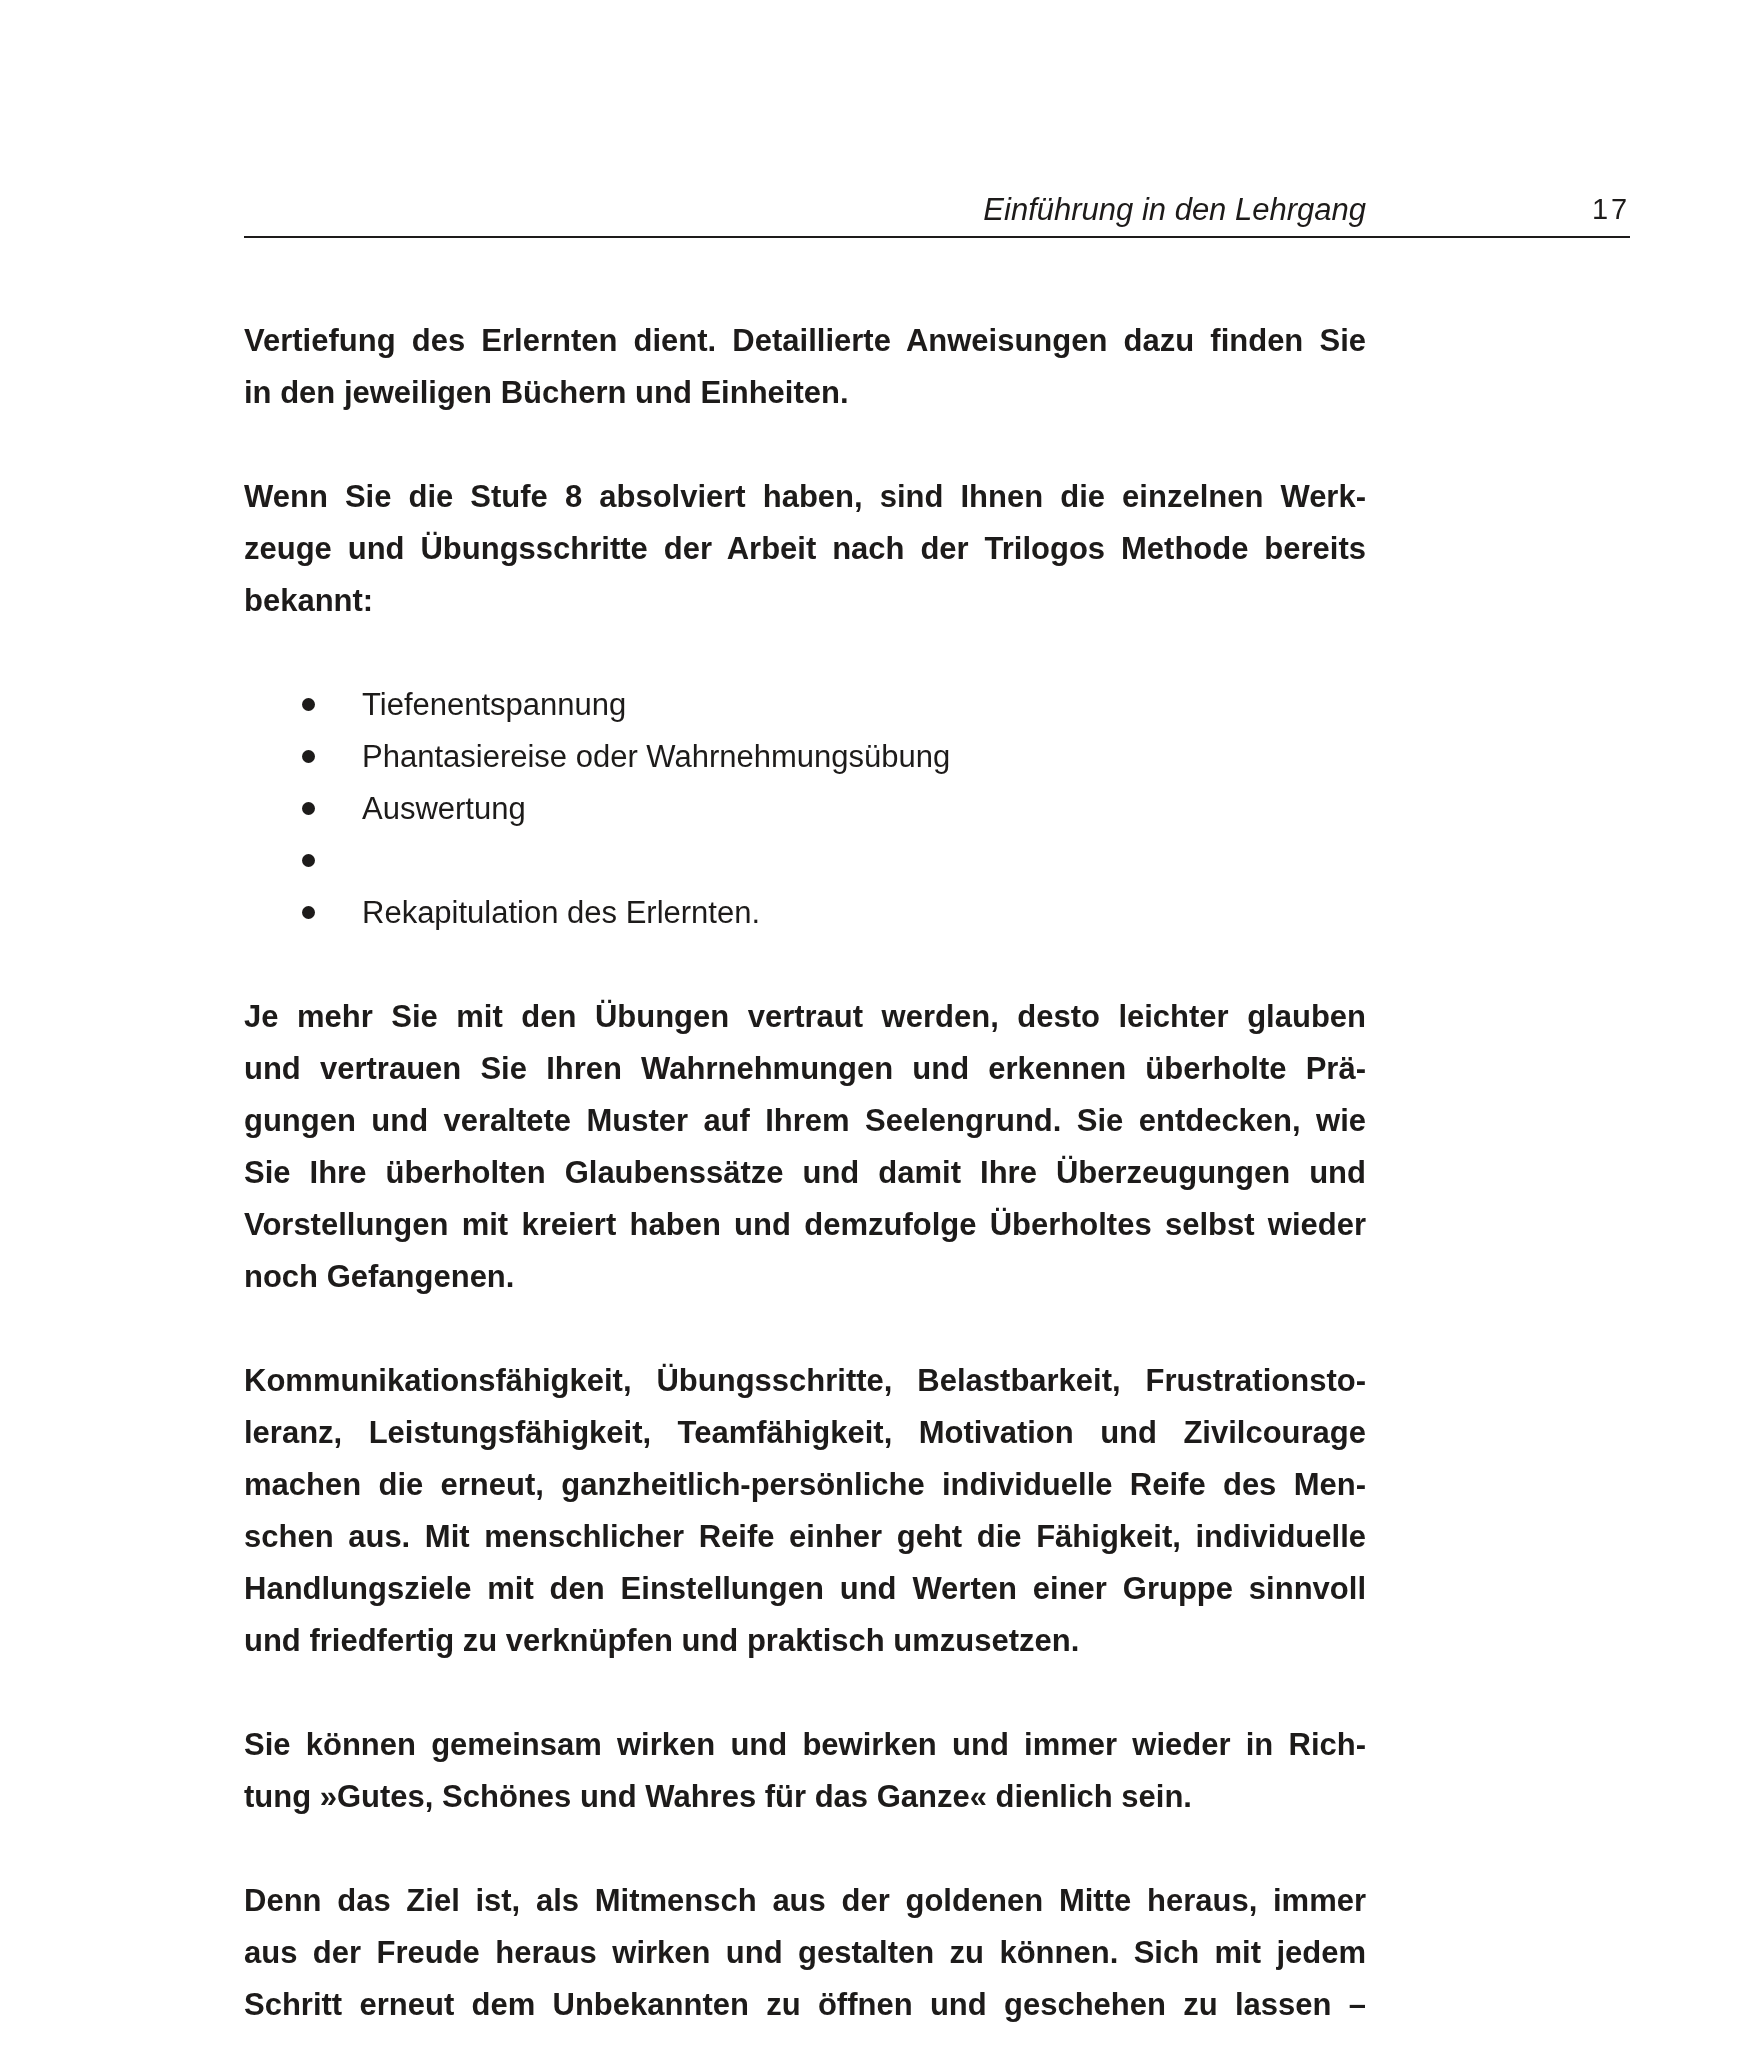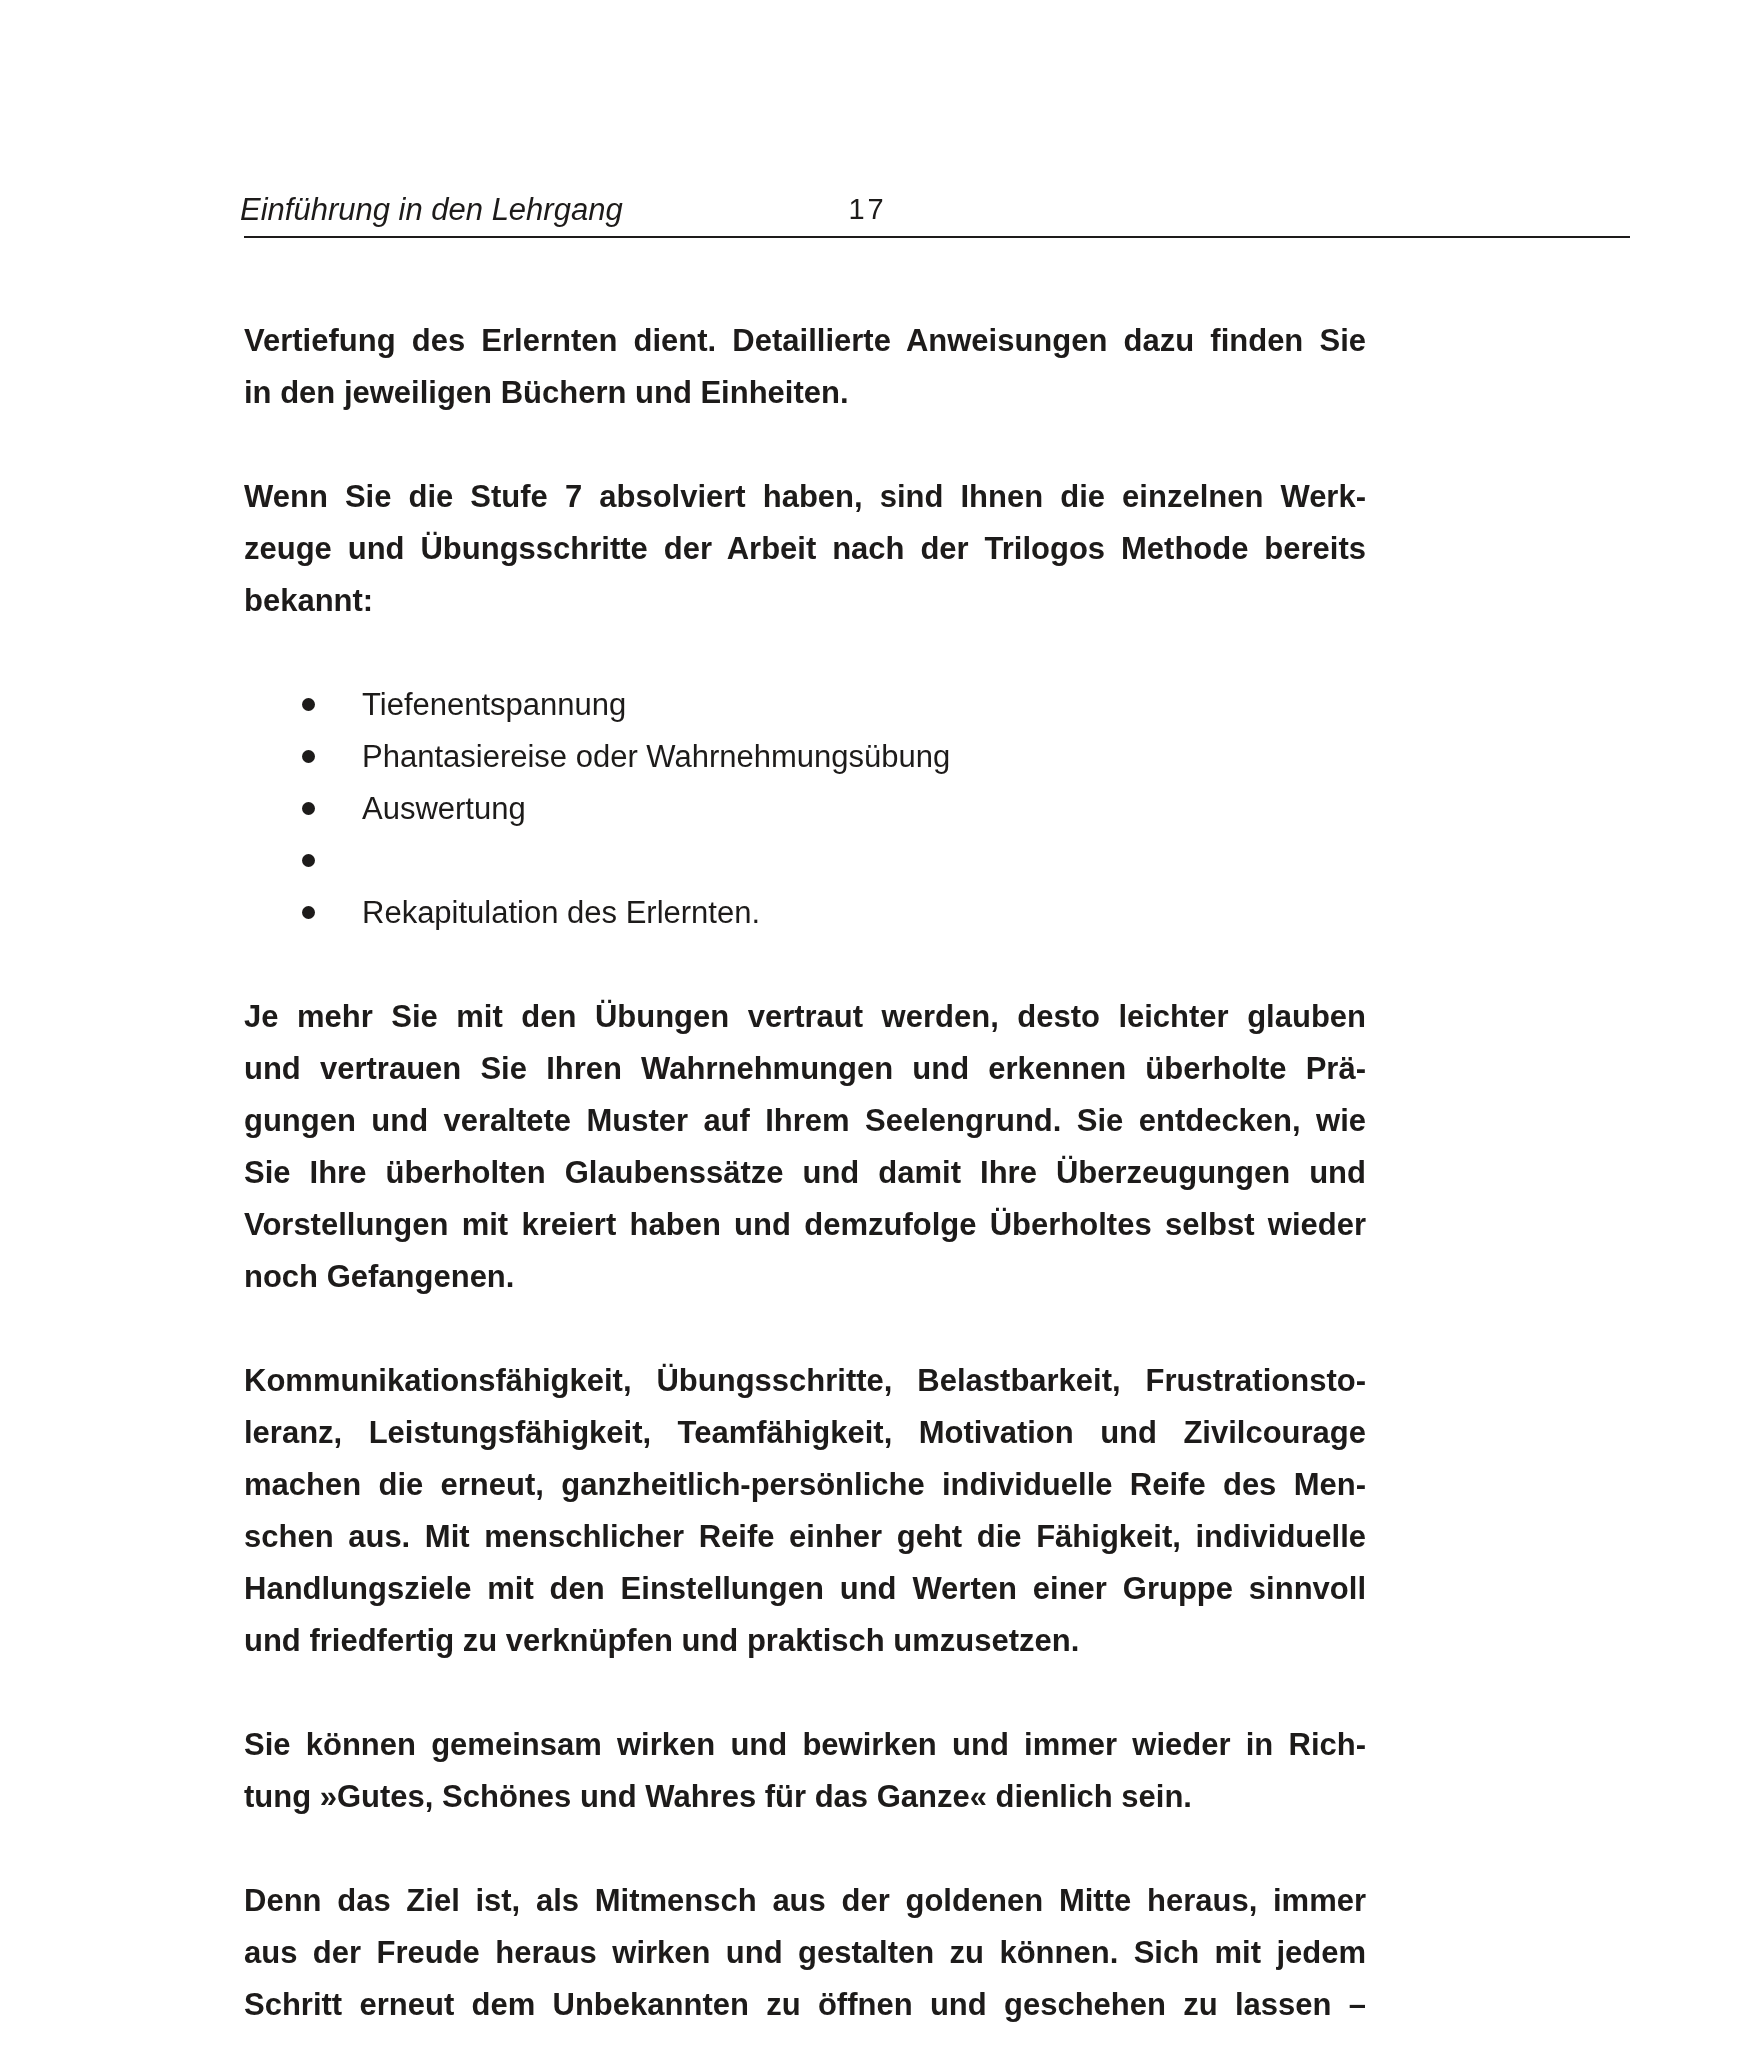--- a/index.html
+++ b/index.html
@@ -13,20 +13,21 @@
     overflow: hidden;
   }
   
   .header-row {
     position: absolute;
     left: 240px;
     right: 127px;
     top: 174px;
     height: 60px;
     display: flex;
+    justify-content: flex-end;
     align-items: flex-end;
   }
   .running-title {
     font-style: italic;
     font-size: 31px;
     line-height: 1;
     padding-bottom: 9px;
   }
   .page-number {
     width: 264px;
@@ -98,21 +99,21 @@
   </div>
 
   <div class="rule"></div>
 
   <div class="body-blocks" id="body-blocks">
       <div class="para">
         <div class="line">Vertiefung des Erlernten dient. Detaillierte Anweisungen dazu finden Sie</div>
         <div class="line last">in den jeweiligen Büchern und Einheiten.</div>
       </div>
       <div class="para">
-        <div class="line">Wenn Sie die Stufe 7 absolviert haben, sind Ihnen die einzelnen Werk-</div>
+        <div class="line">Wenn Sie die Stufe 8 absolviert haben, sind Ihnen die einzelnen Werk-</div>
         <div class="line">zeuge und Übungsschritte der Arbeit nach der Trilogos Methode bereits</div>
         <div class="line last">bekannt:</div>
       </div>
       <ul class="bullets">
         <li class="bullet-item"><span class="bullet-dot"></span><span>Tiefenentspannung</span></li>
         <li class="bullet-item"><span class="bullet-dot"></span><span>Phantasiereise oder Wahrnehmungsübung</span></li>
         <li class="bullet-item"><span class="bullet-dot"></span><span>Auswertung</span></li>
         <li class="bullet-item"><span class="bullet-dot"></span></li>
         <li class="bullet-item"><span class="bullet-dot"></span><span>Rekapitulation des Erlernten.</span></li>
       </ul>

